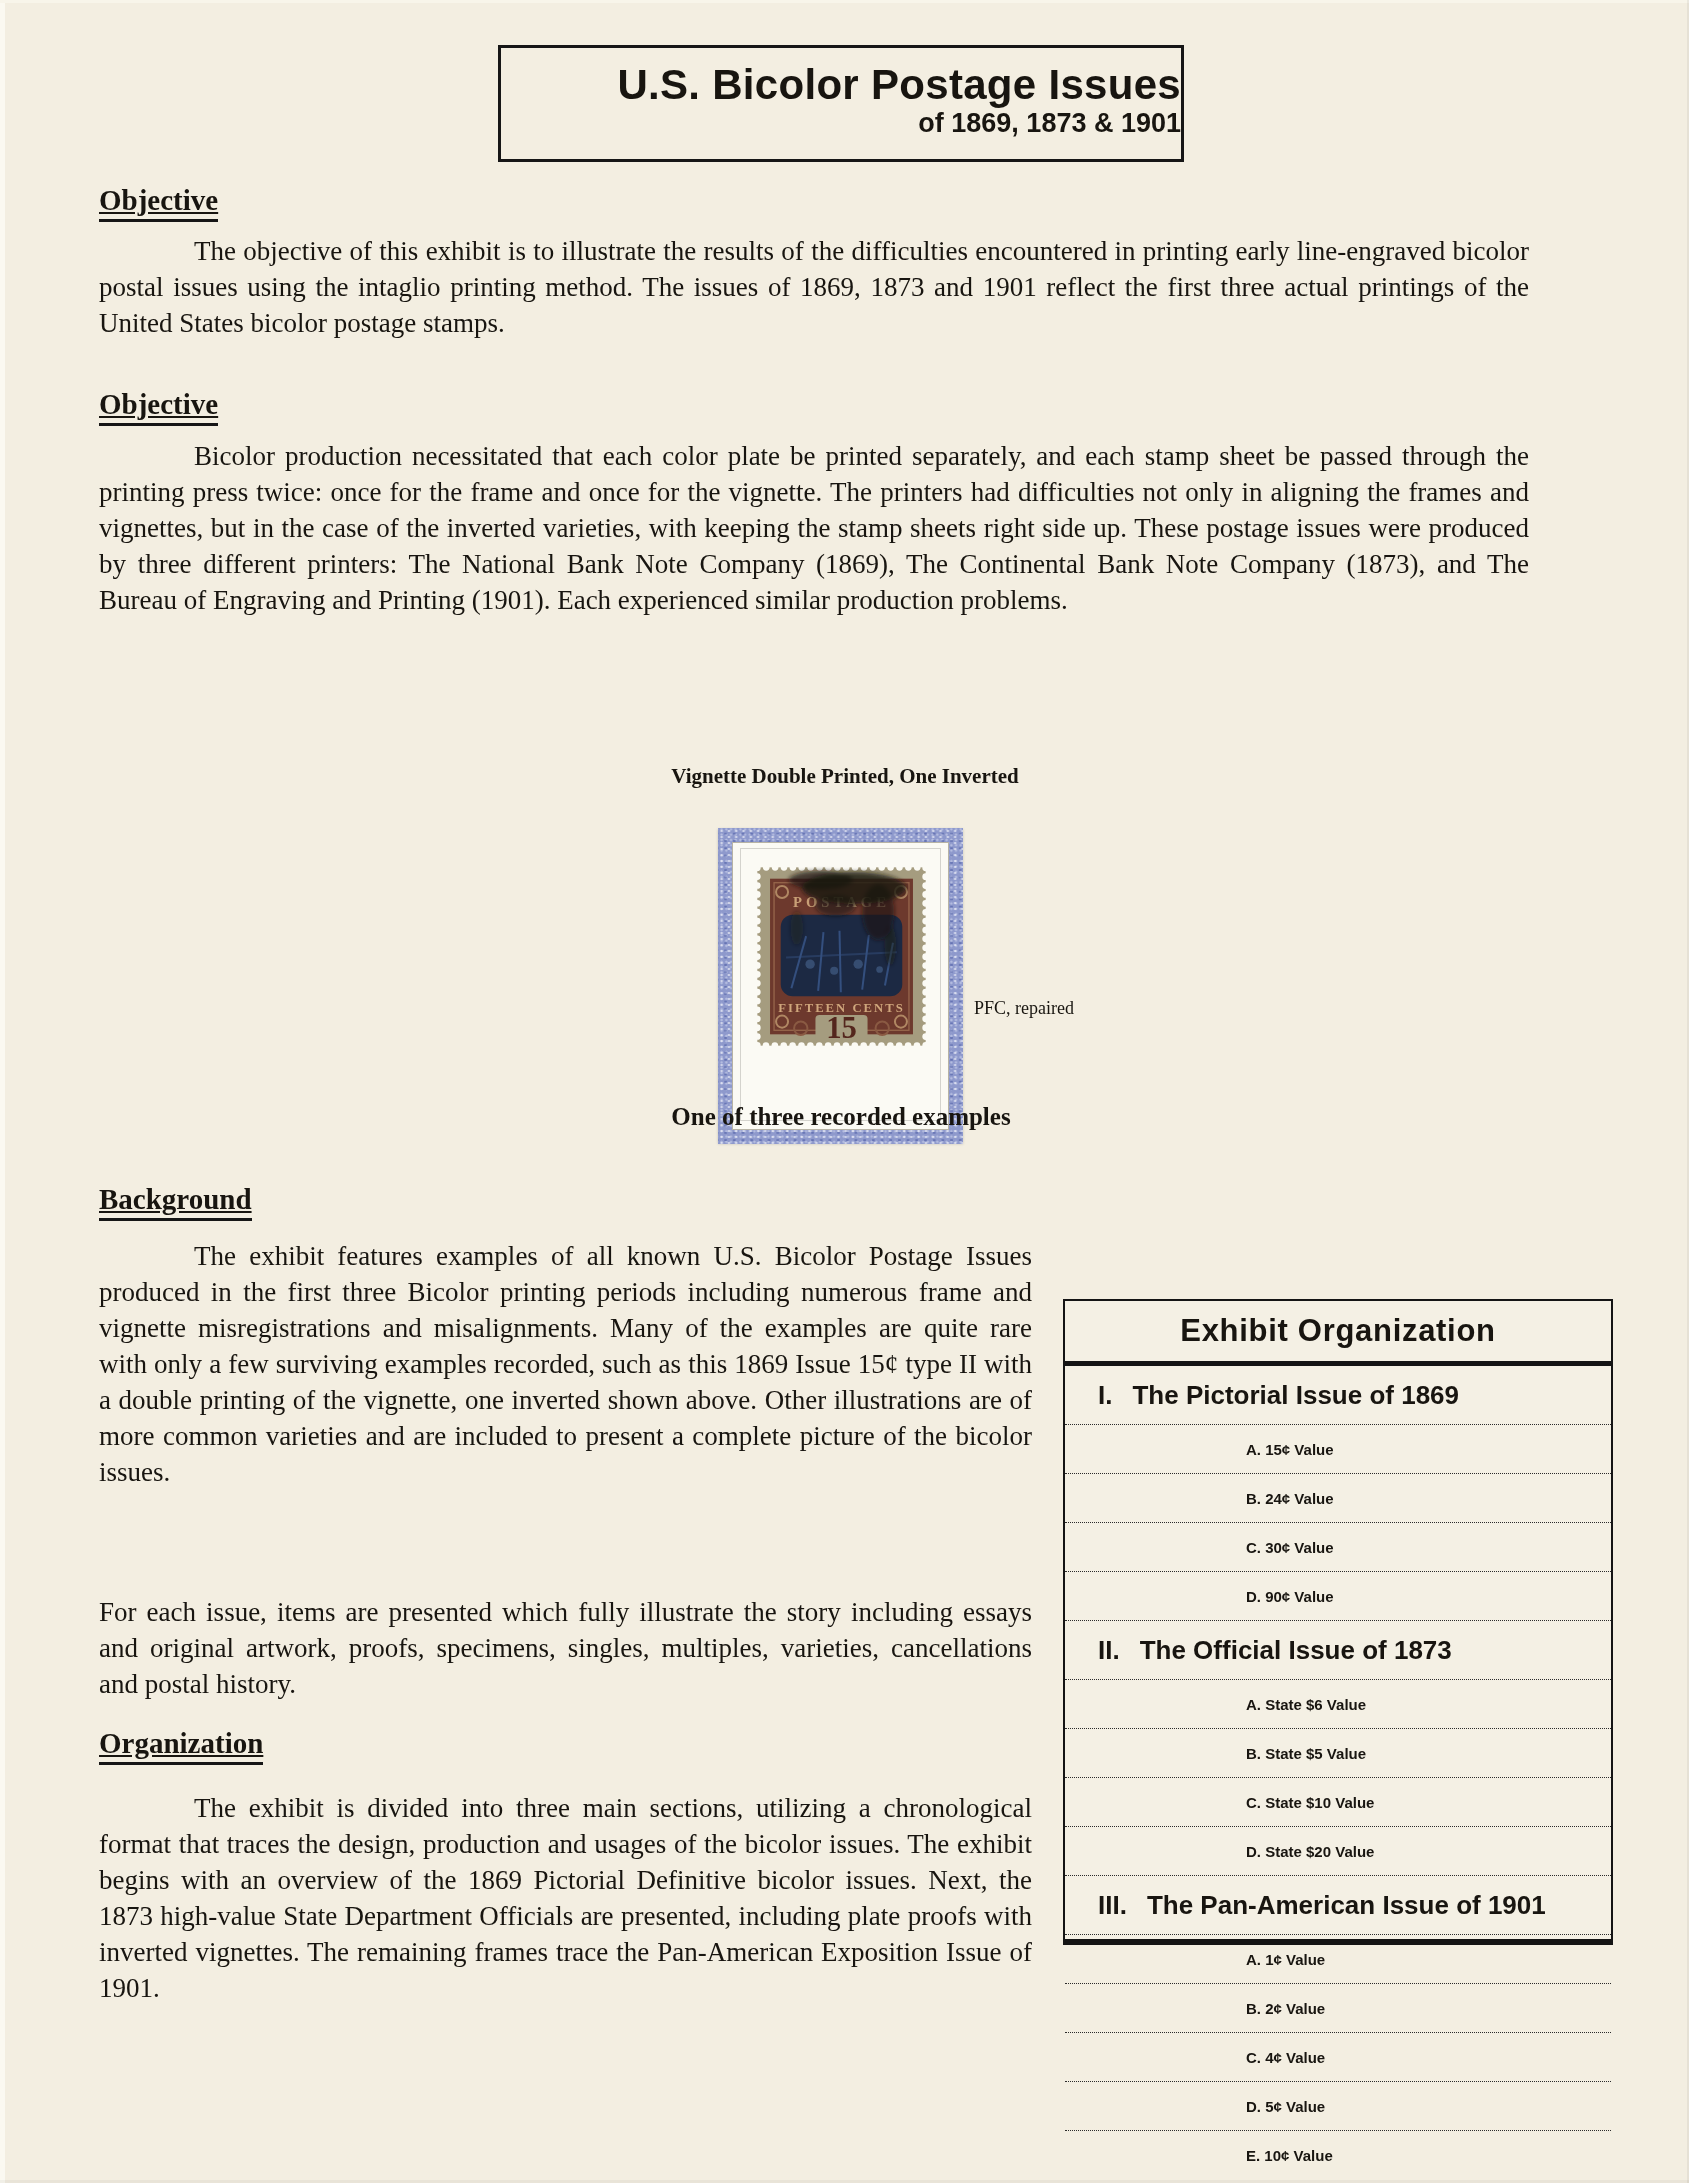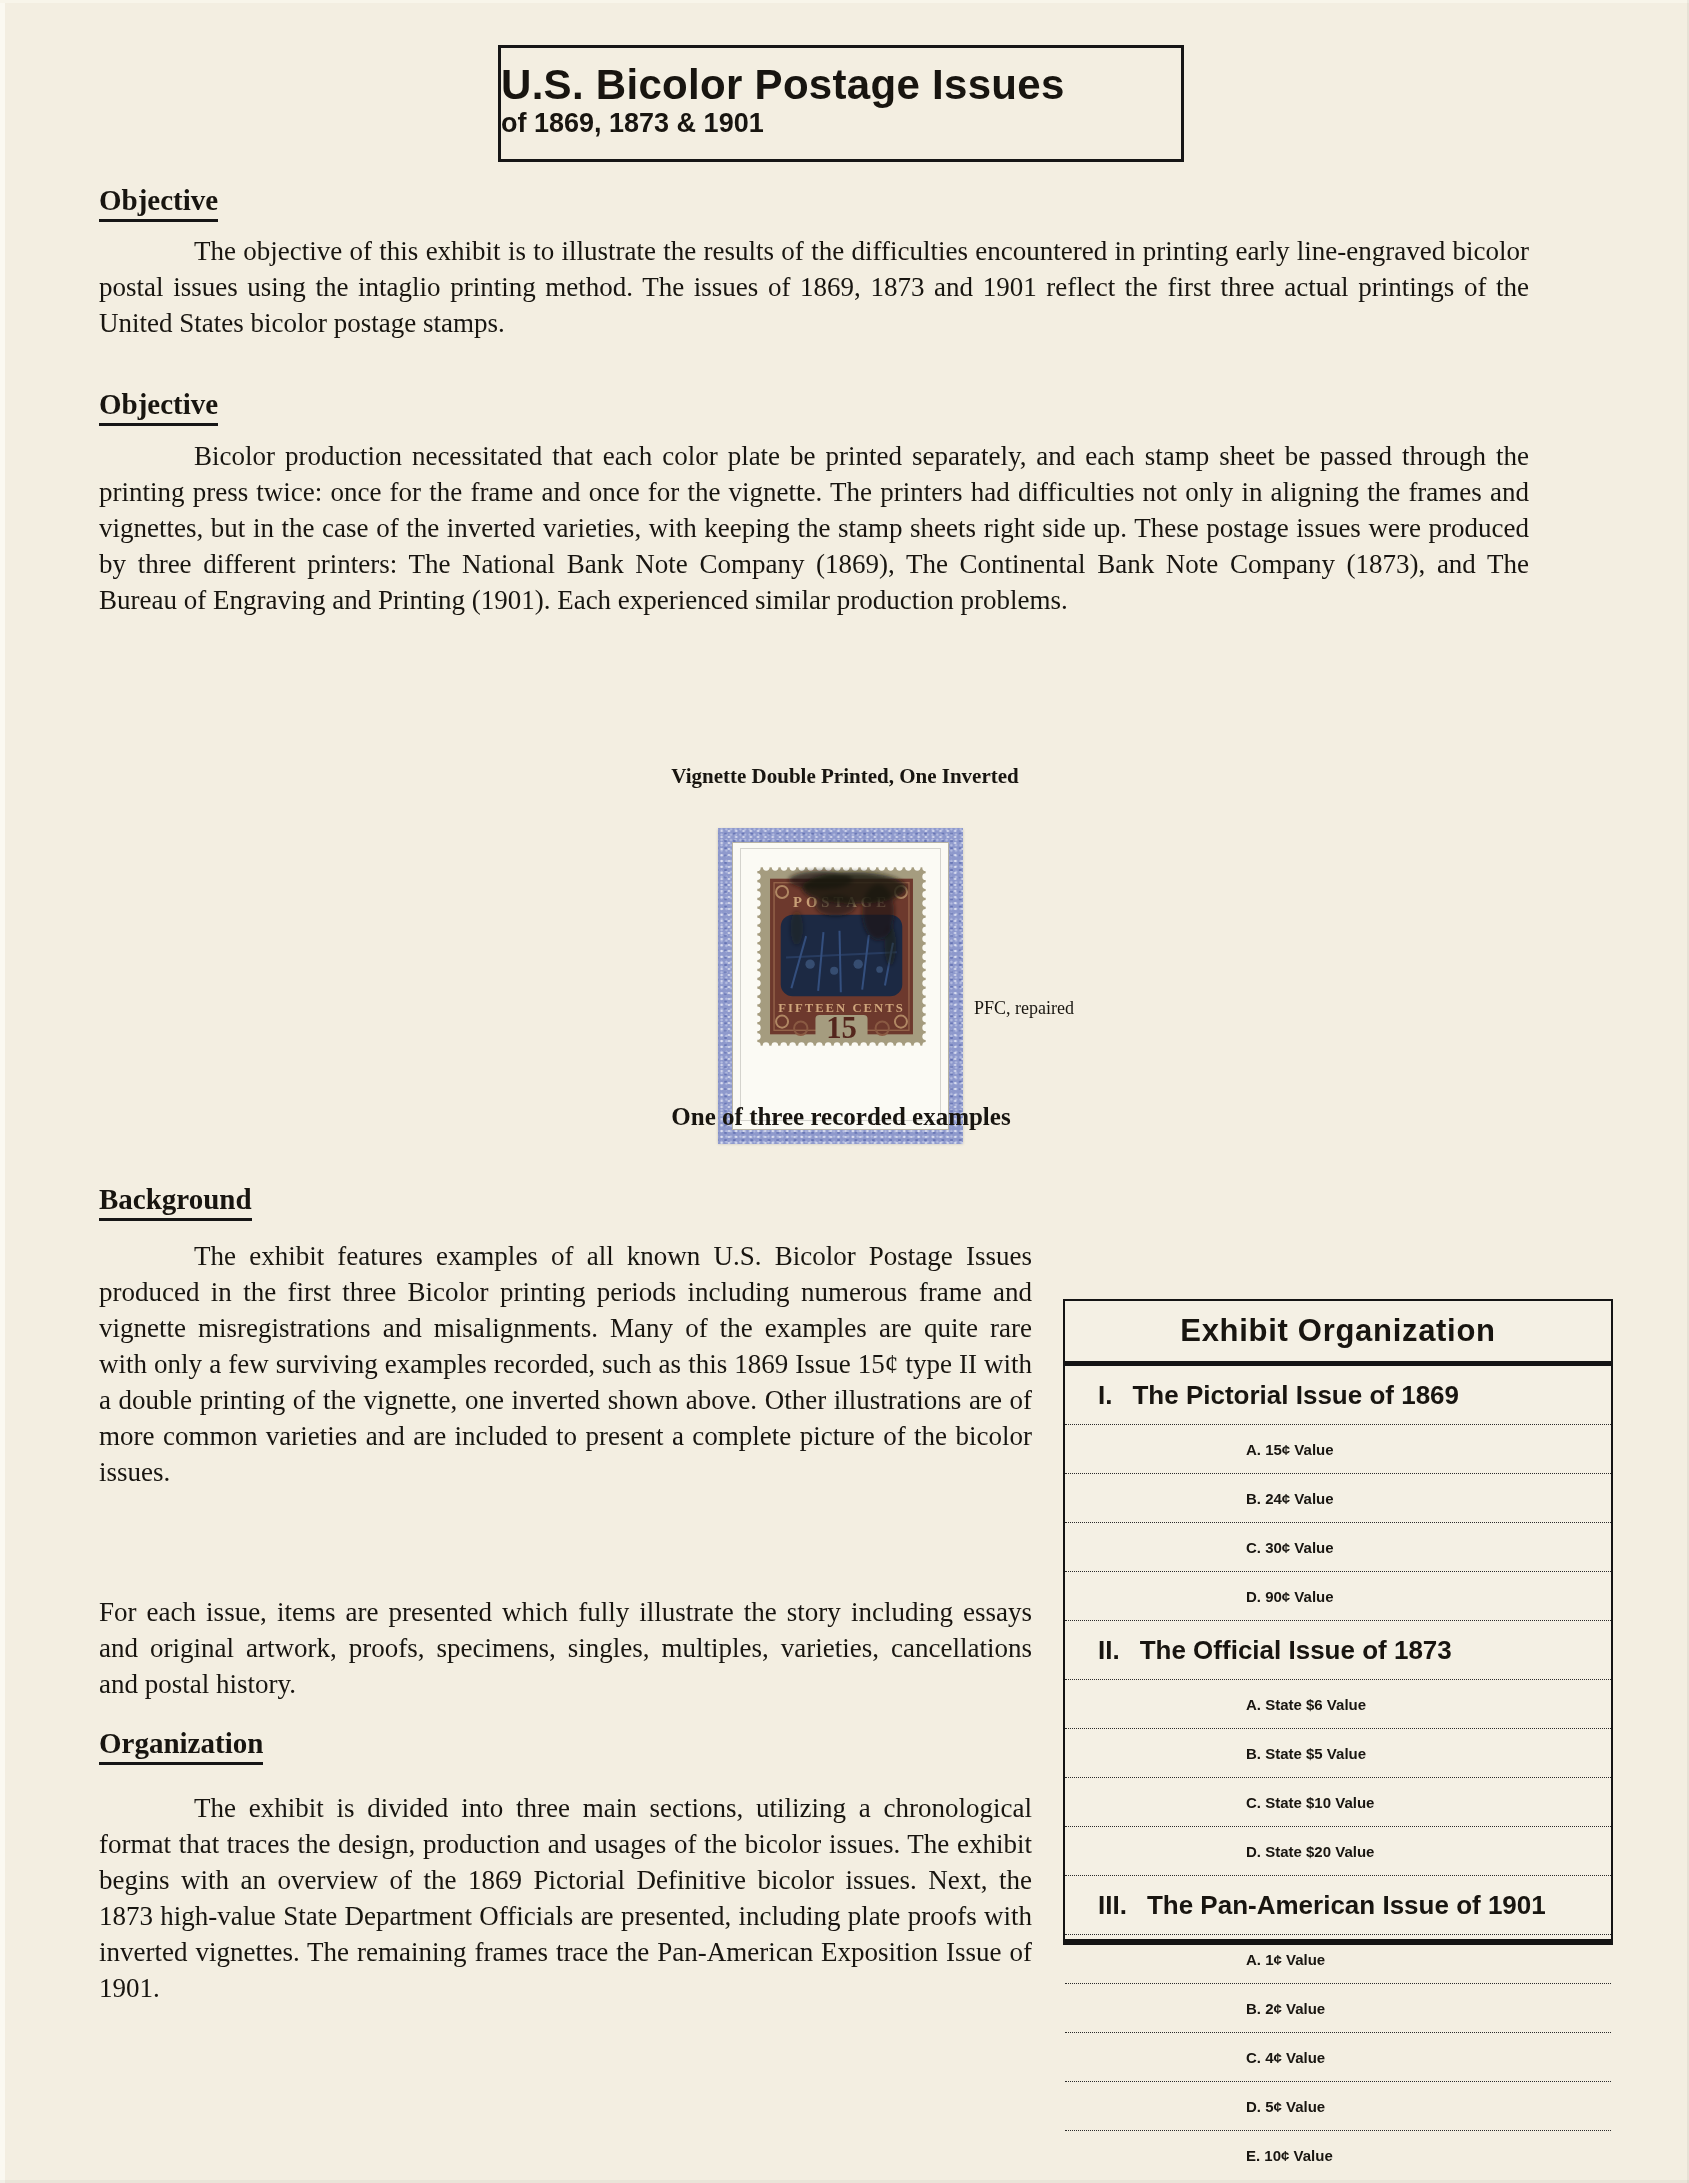--- a/index.html
+++ b/index.html
@@ -10,28 +10,28 @@
     font-family:"Liberation Serif", serif;
     color:#181510; overflow:hidden;
   }
   .scan-edge-left { position:absolute; left:0; top:0; width:4.7px; height:100%; background:#fbf9f1; }
   .scan-edge-top { position:absolute; left:0; top:0; width:100%; height:3.3px; background:#f8f5ea; }
   .scan-edge-right { position:absolute; right:0; top:0; width:3.3px; height:100%; background:rgba(0,0,0,0.05); }
   .scan-edge-bottom { position:absolute; left:0; bottom:0; width:100%; height:2.7px; background:rgba(0,0,0,0.04); }
 
   .title-box {
     position:absolute; left:498px; top:45px; width:686px; height:117px;
-    border:3.3px solid #161616; text-align:left;
+    border:3.3px solid #161616; text-align:right;
     font-family:"Liberation Sans", sans-serif; font-weight:bold;
   }
   .title-line1 { font-size:42px; line-height:44px; padding-top:14.7px; letter-spacing:0.3px; }
   .title-line2 { font-size:27px; line-height:31px; margin-top:1.3px; }
 
   .sec-heading { position:absolute; left:99px; font-size:29px; font-weight:bold; }
-  .sec-heading span { display:inline-block; border-bottom:3.3px solid #161616; padding-bottom:2px; }
+  .sec-heading span { display:inline-block; border-bottom:3.3px solid #161616; padding-bottom:2px;text-decoration:underline; }
 
   .para {
     position:absolute; left:99px; width:1430px;
     font-size:27px; line-height:36px; text-align:justify;
   }
   .para.indent { text-indent:95px; }
   .para.narrow { width:933px; }
 
   .feature-heading {
     position:absolute; left:0; top:764px; width:1690px;

